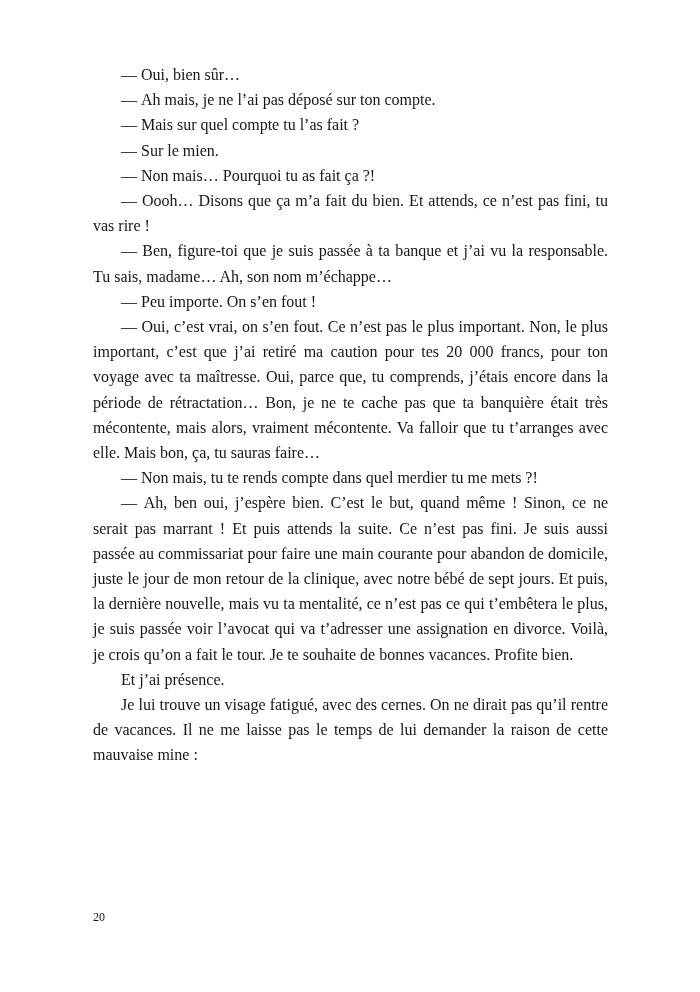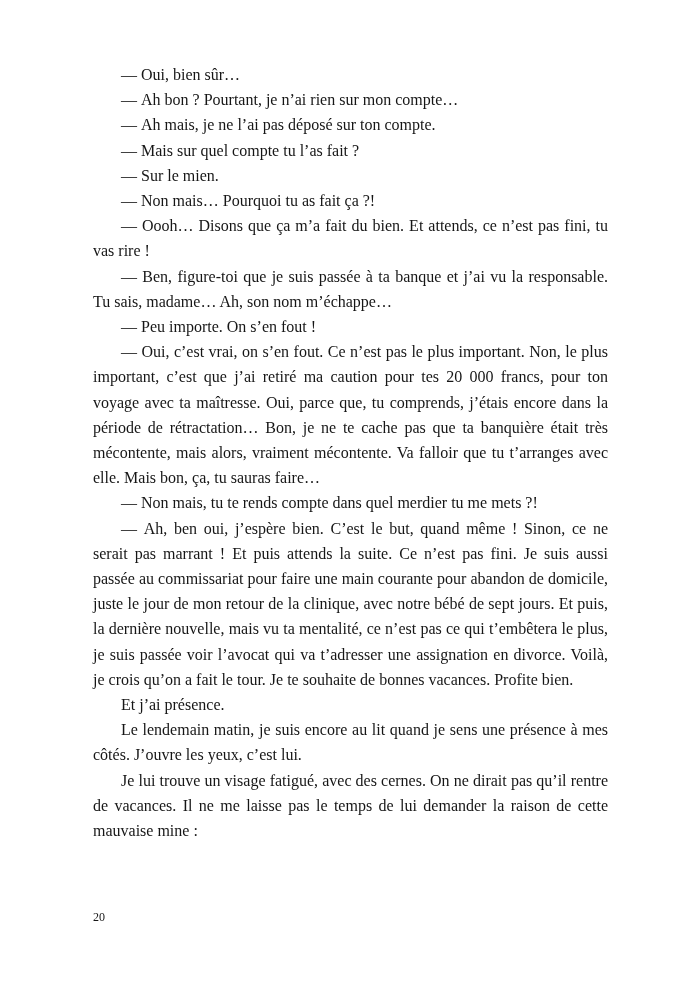--- a/index.html
+++ b/index.html
@@ -43,29 +43,27 @@
     line-height: 22px;
     color: #161616;
   }
 </style>
 </head>
 <body>
 
 <div class="page">
   <div class="text-block">
       <p class="para">—&nbsp;Oui, bien sûr…</p>
-      <p class="para">—&nbsp;Ah bon&nbsp;? Pourtant, je n’ai rien sur mon compte…</p>
       <p class="para">—&nbsp;Ah mais, je ne l’ai pas déposé sur ton compte.</p>
       <p class="para">—&nbsp;Mais sur quel compte tu l’as fait&nbsp;?</p>
       <p class="para">—&nbsp;Sur le mien.</p>
       <p class="para">—&nbsp;Non mais… Pourquoi tu as fait ça&nbsp;?!</p>
       <p class="para">—&nbsp;Oooh… Disons que ça m’a fait du bien. Et attends, ce n’est pas fini, tu vas rire&nbsp;!</p>
       <p class="para">—&nbsp;Ben, figure-toi que je suis passée à ta banque et j’ai vu la responsable. Tu sais, madame… Ah, son nom m’échappe…</p>
       <p class="para">—&nbsp;Peu importe. On s’en fout&nbsp;!</p>
       <p class="para">—&nbsp;Oui, c’est vrai, on s’en fout. Ce n’est pas le plus important. Non, le plus important, c’est que j’ai retiré ma caution pour tes 20&nbsp;000 francs, pour ton voyage avec ta maîtresse. Oui, parce que, tu comprends, j’étais encore dans la période de rétractation… Bon, je ne te cache pas que ta banquière était très mécontente, mais alors, vraiment mécontente. Va falloir que tu t’arranges avec elle. Mais bon, ça, tu sauras faire…</p>
       <p class="para">—&nbsp;Non mais, tu te rends compte dans quel merdier tu me mets&nbsp;?!</p>
       <p class="para">—&nbsp;Ah, ben oui, j’espère bien. C’est le but, quand même&nbsp;! Sinon, ce ne serait pas marrant&nbsp;! Et puis attends la suite. Ce n’est pas fini. Je suis aussi passée au commissariat pour faire une main courante pour abandon de domicile, juste le jour de mon retour de la clinique, avec notre bébé de sept jours. Et puis, la dernière nouvelle, mais vu ta mentalité, ce n’est pas ce qui t’embêtera le plus, je suis passée voir l’avocat qui va t’adresser une assignation en divorce. Voilà, je crois qu’on a fait le tour. Je te souhaite de bonnes vacances. Profite bien.</p>
       <p class="para">Et j’ai présence.</p>
-      <p class="para">Le lendemain matin, je suis encore au lit quand je sens une présence à mes côtés. J’ouvre les yeux, c’est lui.</p>
       <p class="para">Je lui trouve un visage fatigué, avec des cernes. On ne dirait pas qu’il rentre de vacances. Il ne me laisse pas le temps de lui demander la raison de cette mauvaise mine&nbsp;:</p>
     </div>
   <div class="page-number">20</div>
 </div>
 
 </body></html>

